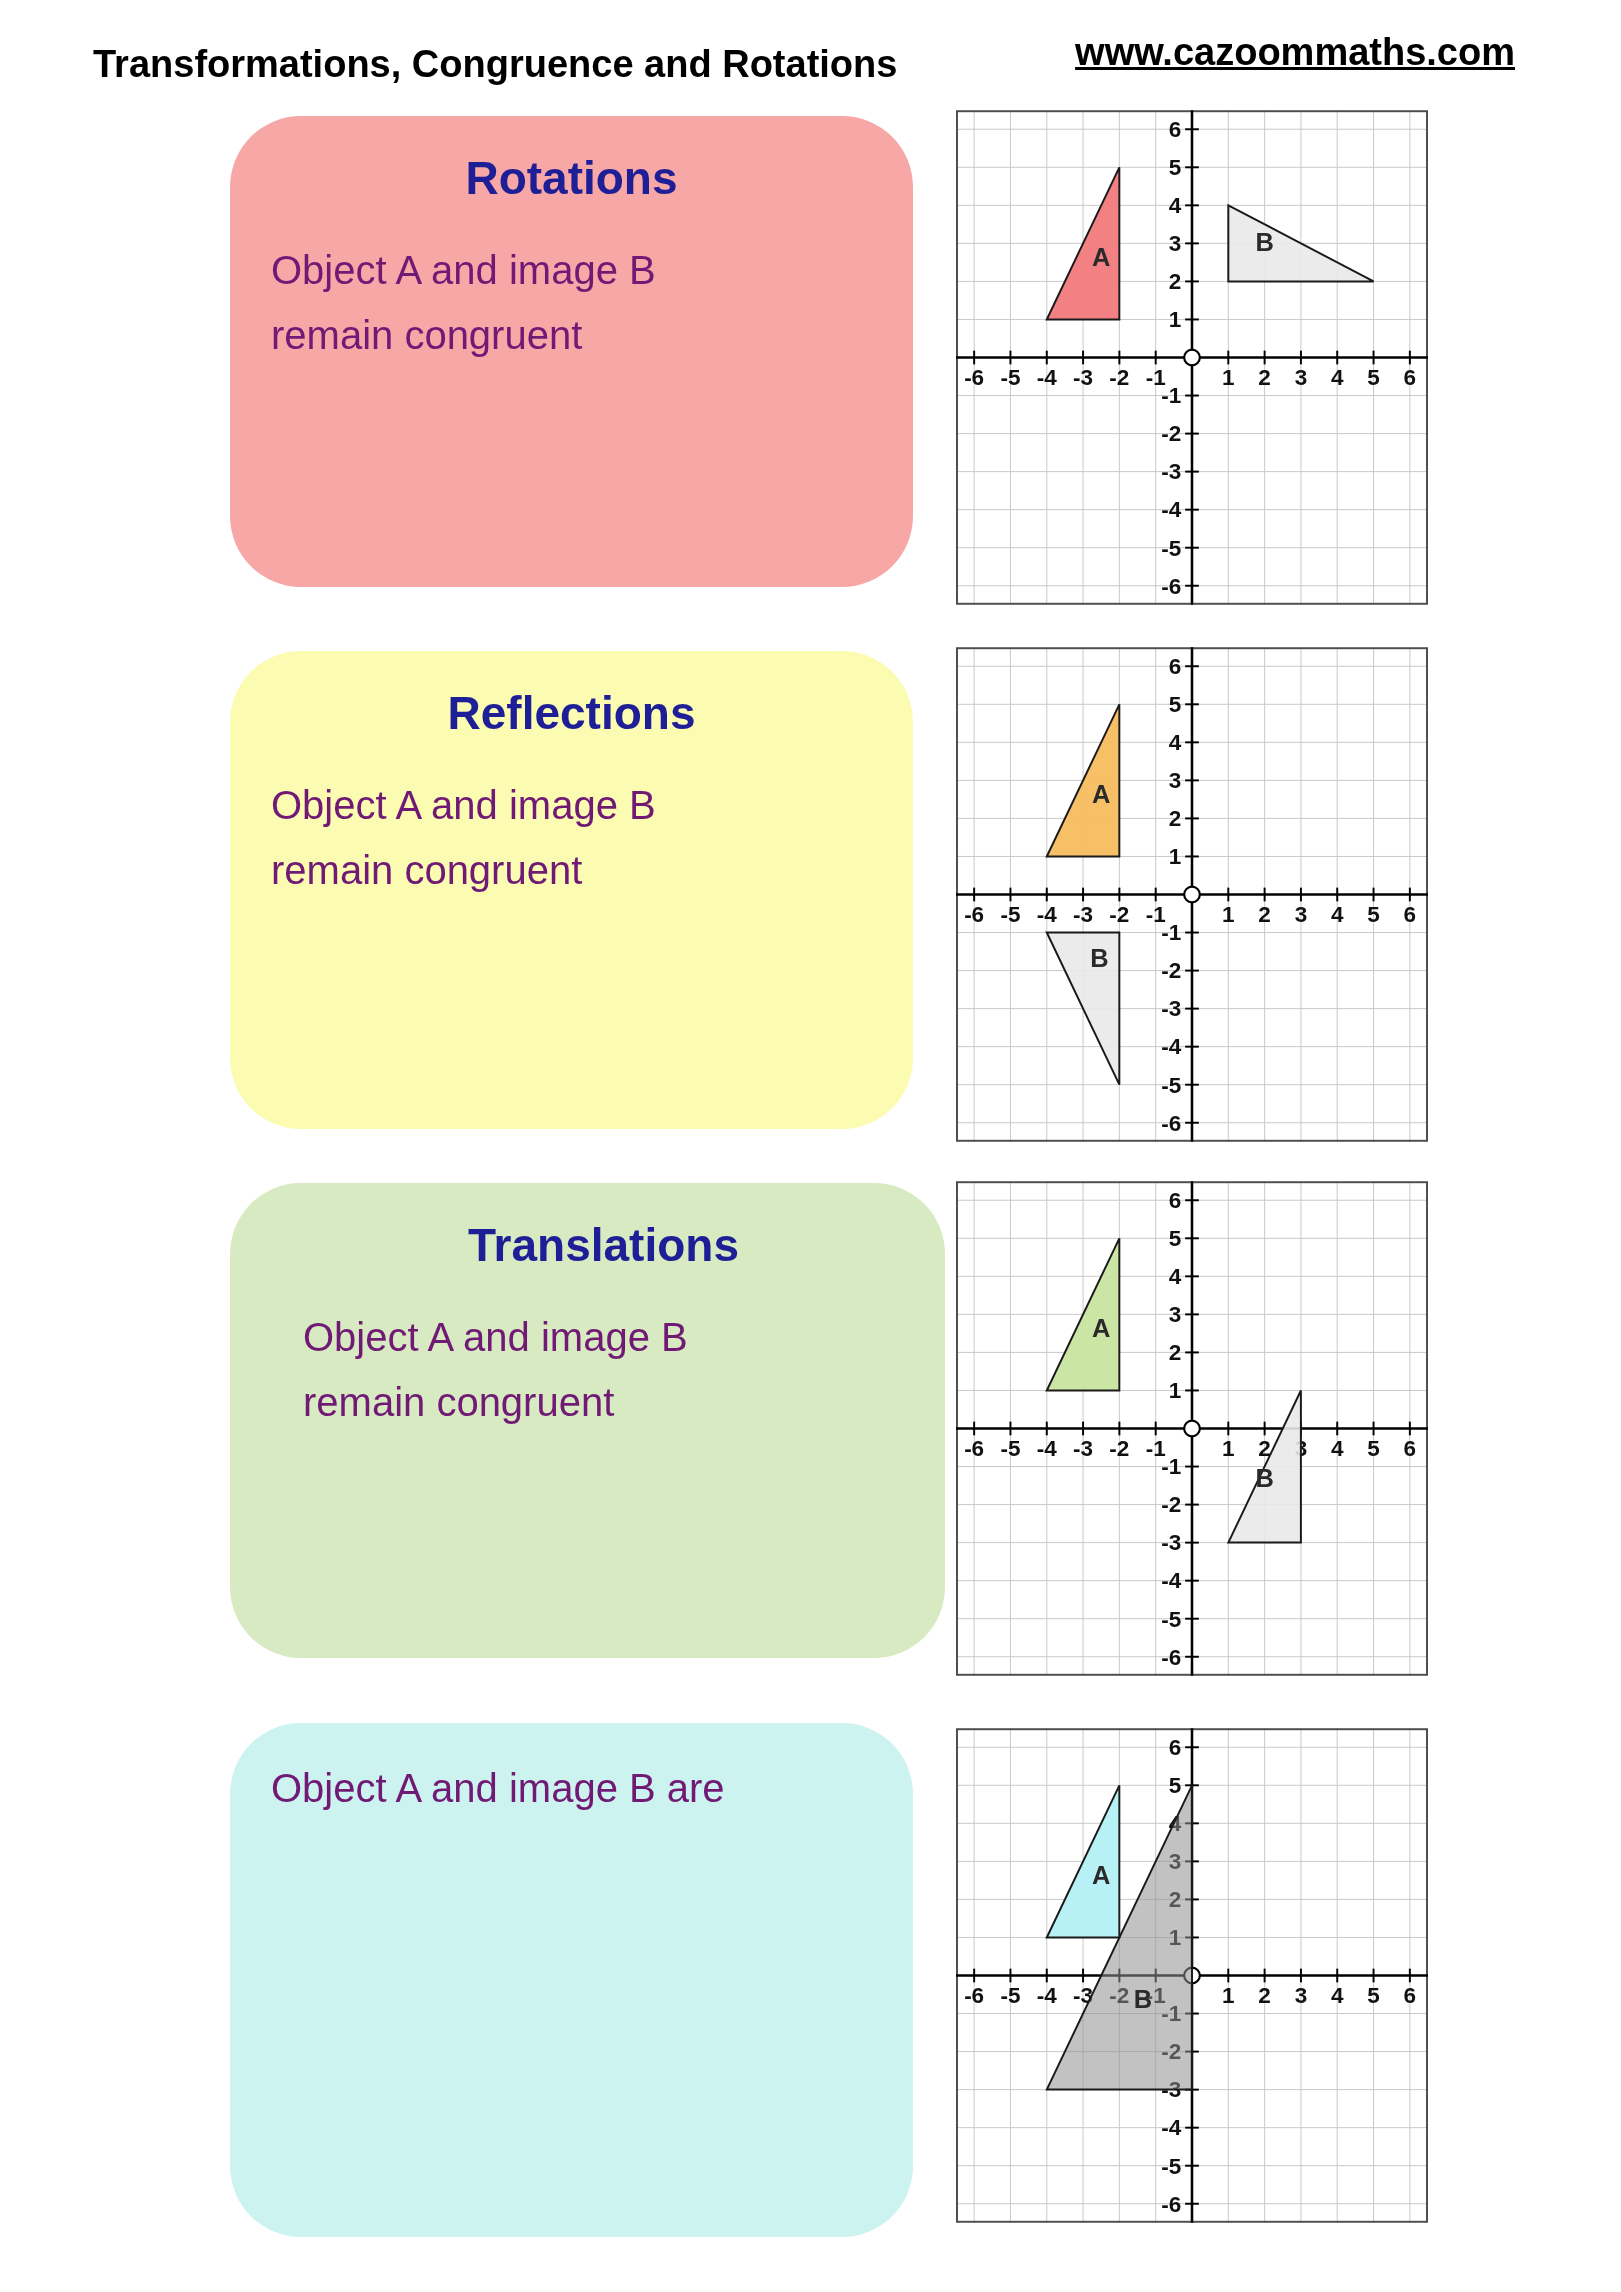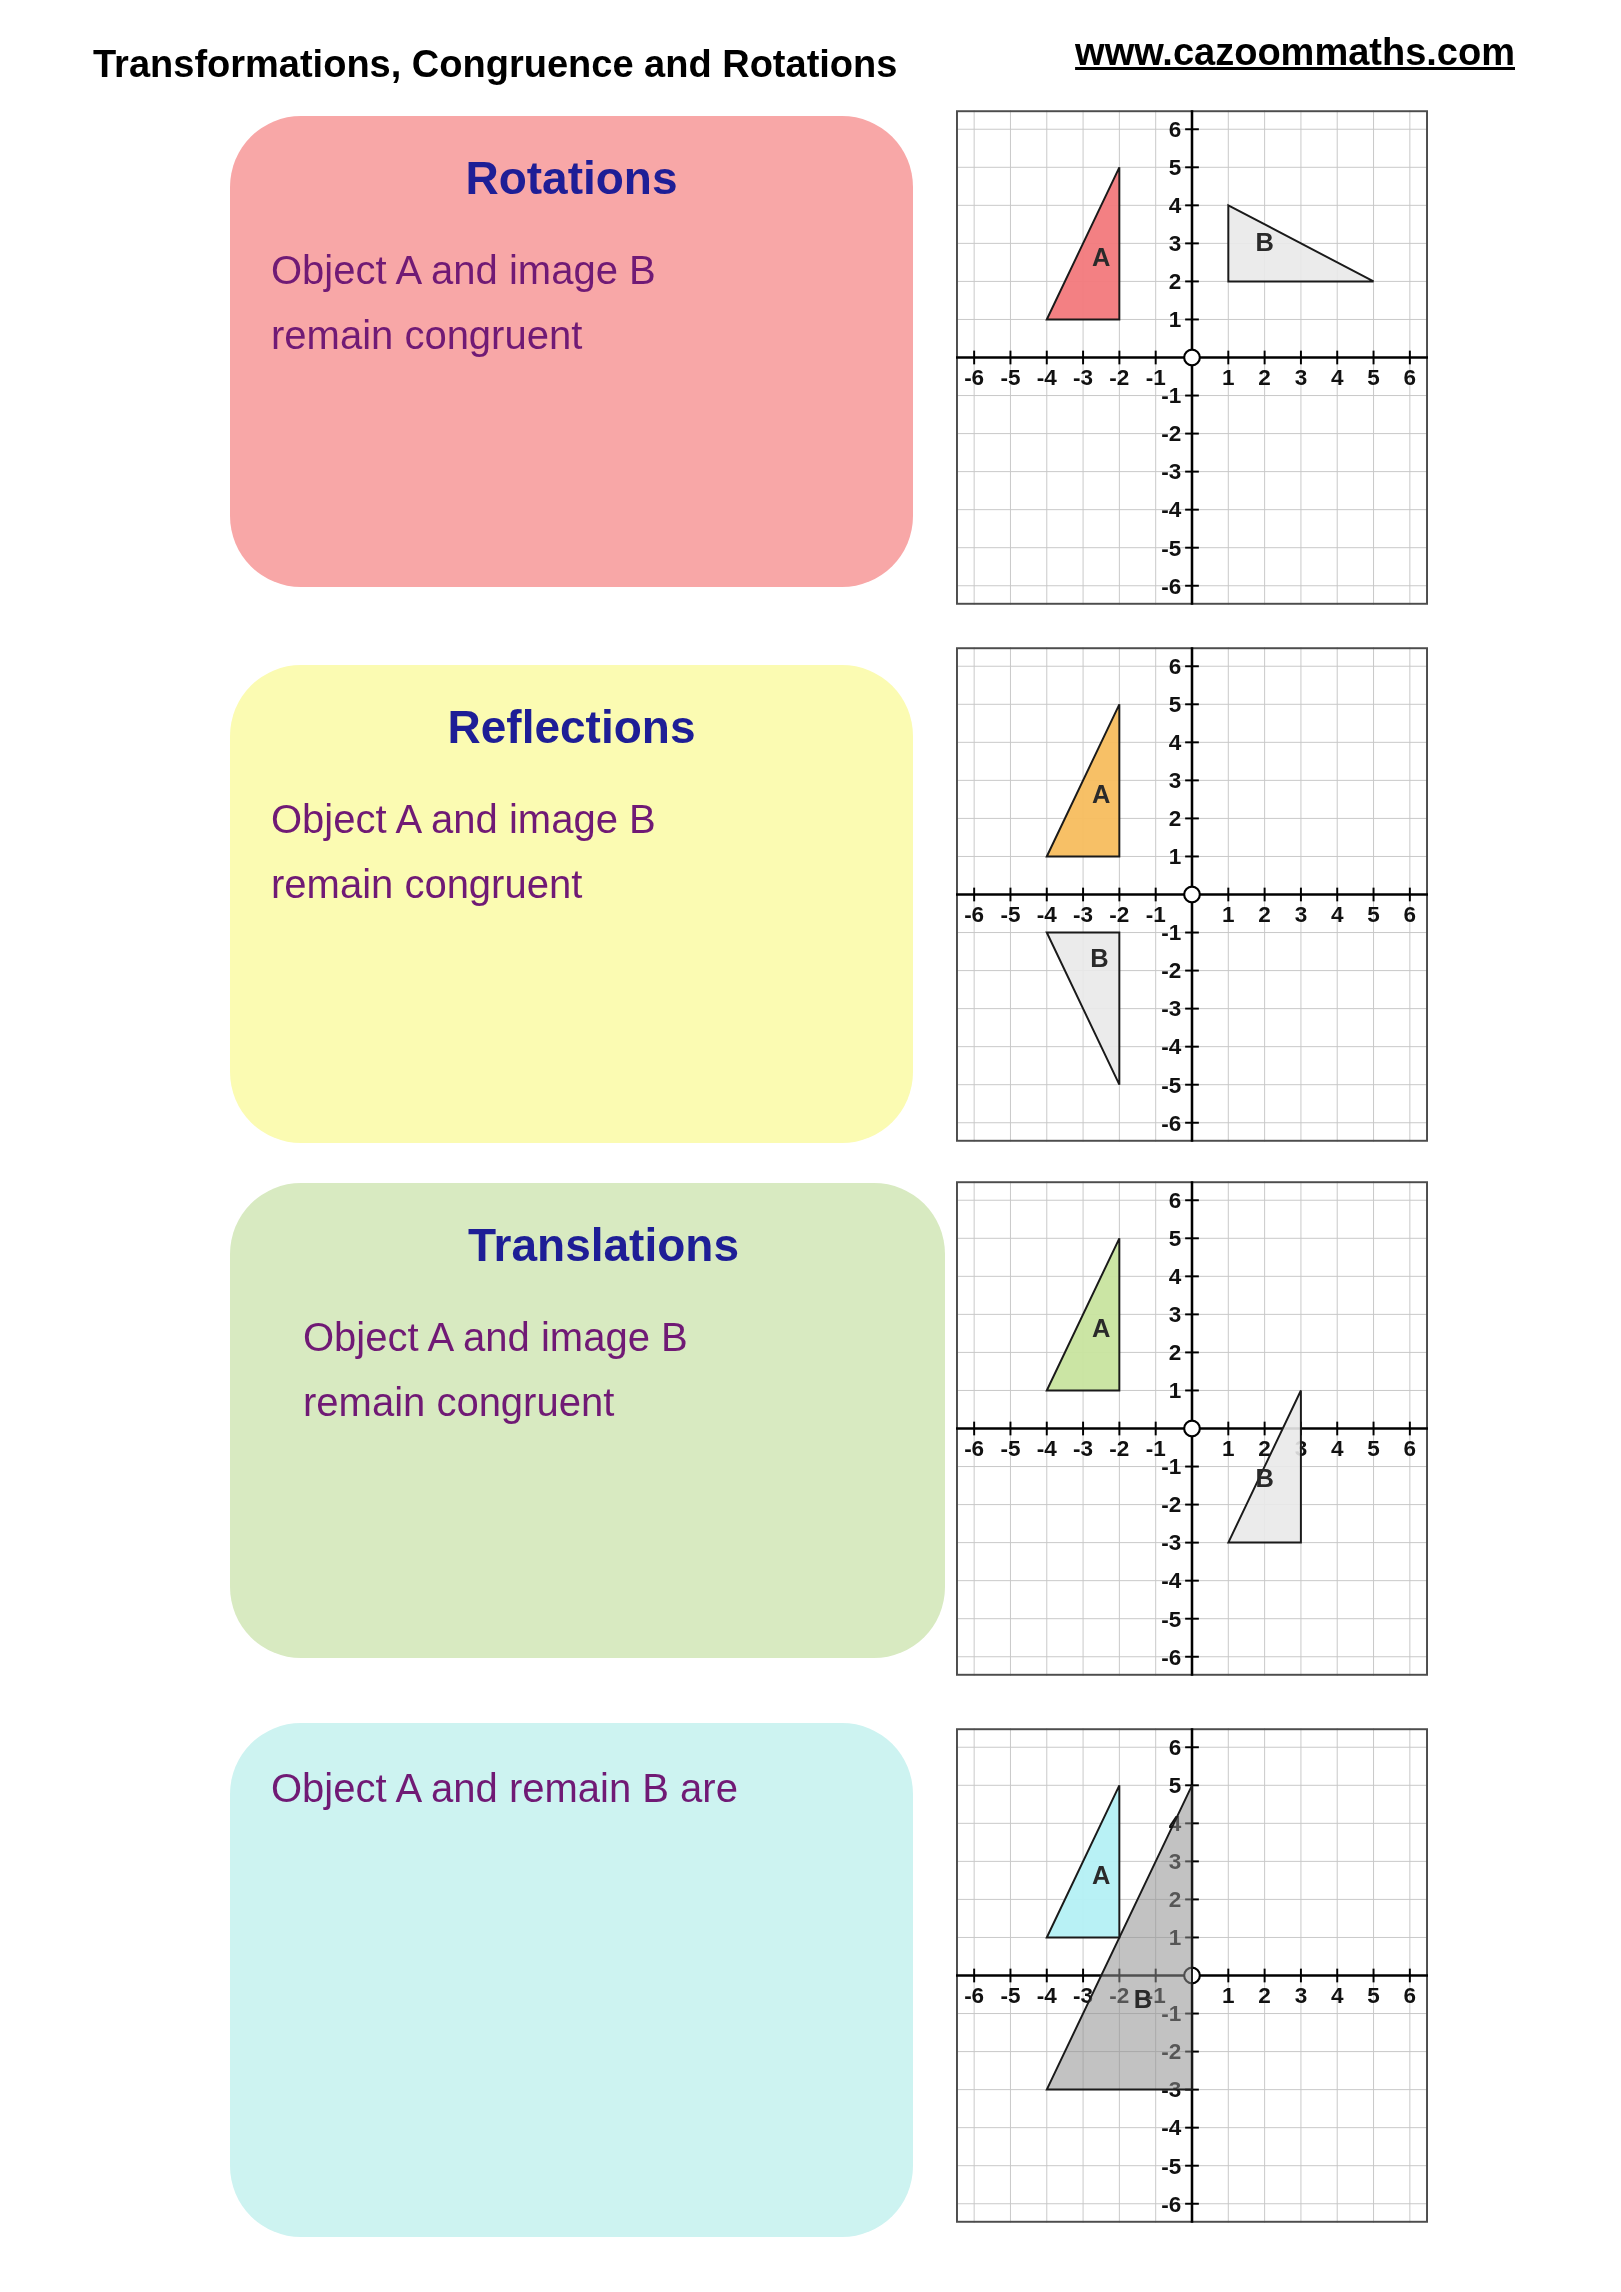--- a/index.html
+++ b/index.html
@@ -22,21 +22,21 @@
   }
   .card-heading{
     text-align:center;padding-top:35px;
     font-size:46px;font-weight:bold;
   }
   .card-text{
     margin:33px 29px 0 41px;
     font-size:40px;font-weight:normal;line-height:1.62;color:#701a75;
   }
   .c0{top:116px;height:471px;}
-  .c1{top:665px;height:478px;}
+  .c1{top:651px;height:478px;}
   .c2{top:1183px;height:475px;}
   .c3{top:1723px;height:514px;}
   .graph{
     position:absolute;left:956px;width:472px;height:495px;background:#fff;
   }
   .g0{top:110px;}
   .g1{top:647px;}
   .g2{top:1181px;}
   .g3{top:1728px;}
 </style>
@@ -340,21 +340,21 @@
         </g>
         <circle cx="241" cy="252.5" r="8" fill="#ffffff" stroke="#000" stroke-width="2.2"></circle>
         <polygon points="278.1,369.0 352.2,213.7 352.2,369.0" fill="#e9e9e9" fill-opacity="0.9" stroke="#1a1a1a" stroke-width="2"></polygon>
         <text x="315.1538461538462" y="312.71153846153845" text-anchor="middle" font-size="26" font-weight="bold" fill="#2a2a2a" font-family="&quot;Liberation Sans&quot;, sans-serif">B</text>
         <polygon points="92.7,213.7 166.8,58.3 166.8,213.7" fill="#c8e49f" fill-opacity="0.95" stroke="#1a1a1a" stroke-width="2"></polygon>
         <text x="148.3076923076923" y="159.26923076923077" text-anchor="middle" font-size="26" font-weight="bold" fill="#2a2a2a" font-family="&quot;Liberation Sans&quot;, sans-serif">A</text>
       </svg></div>
 
   <div class="card c3" style="background: rgb(205, 243, 241);">
     <div class="card-text">
-      <div>Object A and remain B are</div>
+      <div>Object A and image B are</div>
     </div>
   </div>
   <div class="graph g3"><svg width="472" height="495" viewBox="0 0 482 505">
         <rect x="0" y="0" width="482" height="505" fill="#ffffff"></rect>
         <g stroke="#c8c8c8" stroke-width="1">
           <line x1="18.53846153846152" y1="0" x2="18.53846153846152" y2="505"></line>
           <line x1="0" y1="485.5769230769231" x2="482" y2="485.5769230769231"></line>
           <line x1="55.615384615384585" y1="0" x2="55.615384615384585" y2="505"></line>
           <line x1="0" y1="446.7307692307692" x2="482" y2="446.7307692307692"></line>
           <line x1="92.69230769230768" y1="0" x2="92.69230769230768" y2="505"></line>

